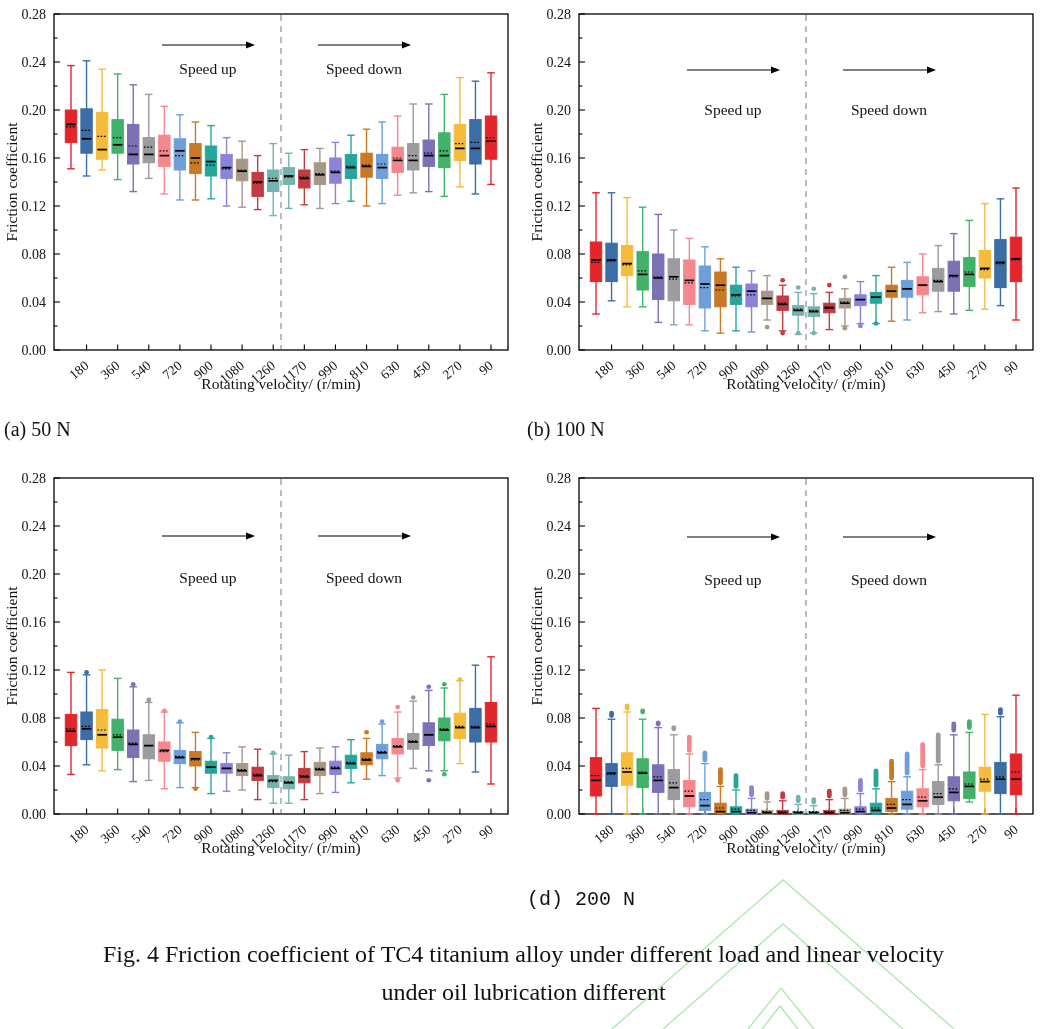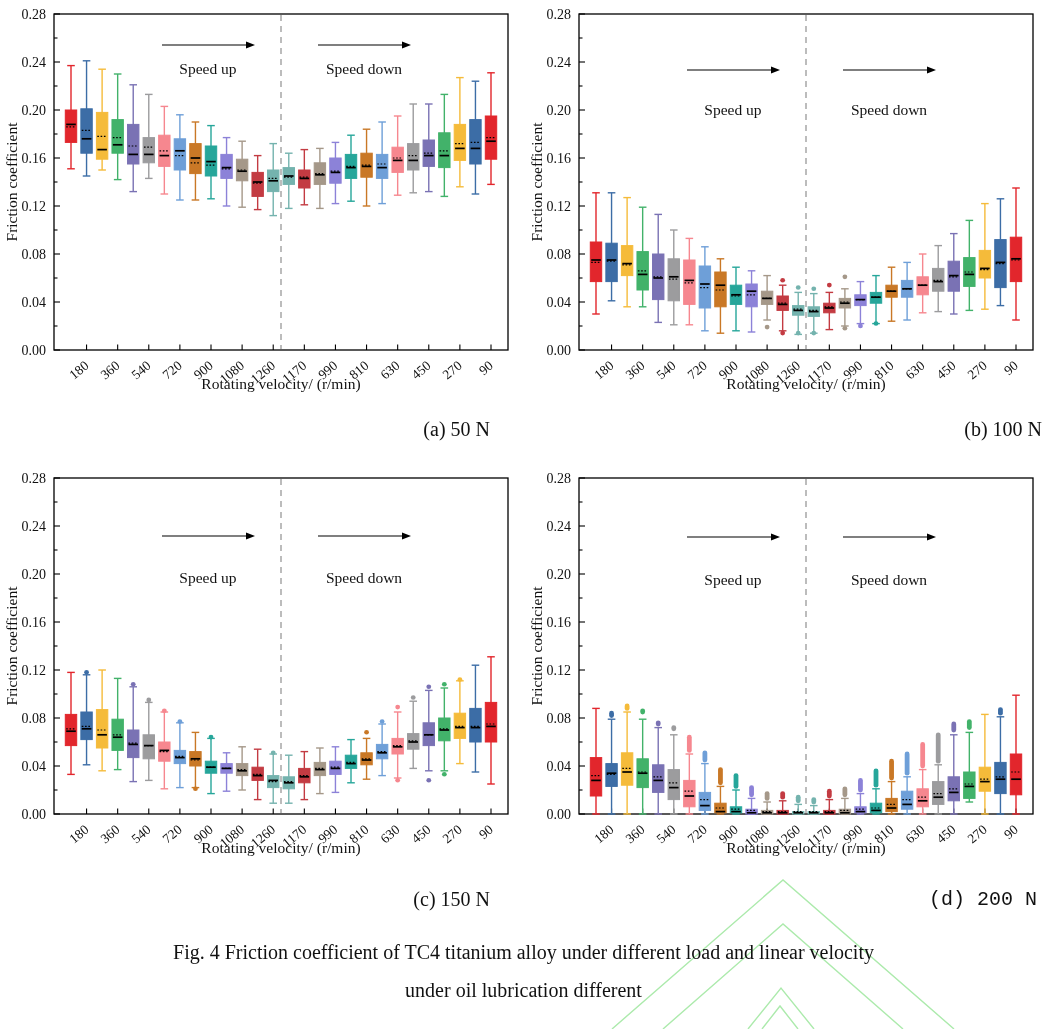--- a/index.html
+++ b/index.html
@@ -3,26 +3,26 @@
 <meta charset="utf-8">
 <style>
   html,body{margin:0;padding:0;background:#ffffff;}
   .page{position:relative;width:1047px;height:1029px;background:#ffffff;overflow:hidden;
         font-family:"Liberation Serif", serif;color:#111;}
   .chart-cell{position:absolute;width:516px;height:400px;}
   #cell-0{left:2px;top:2px;}
   #cell-1{left:527px;top:2px;}
   #cell-2{left:2px;top:466px;}
   #cell-3{left:527px;top:466px;}
-  .subcap{position:absolute;font-size:20px;text-align:right;white-space:nowrap;}
+  .subcap{position:absolute;font-size:20px;text-align:left;white-space:nowrap;}
   #subcap-0{left:4px;top:418px;width:486px;}
   #subcap-1{left:527px;top:418px;width:515px;}
   #subcap-2{left:4px;top:888px;width:486px;}
   #subcap-3{left:527px;top:888px;width:510px;font-family:Liberation Mono, monospace;}
-  .figcap{position:absolute;left:0;width:1047px;text-align:center;font-size:20px;white-space:nowrap;}
+  .figcap{position:absolute;left:0;width:1047px;text-align:center;font-size:24px;white-space:nowrap;}
   #figcap-1{top:941px;}
   #figcap-2{top:979px;}
   .watermark{position:absolute;left:580px;top:860px;width:400px;height:169px;}
   svg text{font-family:"Liberation Serif", serif;fill:#111;}
 </style>
 </head>
 <body>
 
 <div class="page">
 
@@ -1272,19 +1272,18 @@
             <rect x="483.3" y="288" width="11.4" height="40.80000000000001" fill="#e2262c" stroke="#e2262c" stroke-width="1"></rect>
             <line x1="484.2" y1="313.2" x2="493.8" y2="313.2" stroke="#000" stroke-width="1.7"></line>
             <line x1="484.2" y1="306" x2="493.8" y2="306" stroke="#000" stroke-width="1.2" stroke-dasharray="1.6 1.7"></line>
           </g>
         </g>
       </svg>
   </div>
 
   <div class="subcap" id="subcap-0">(a) 50 N</div>
   <div class="subcap" id="subcap-1">(b) 100 N</div>
-  <div class="subcap" id="subcap-2">(c) 150 N</div>
   <div class="subcap" id="subcap-3">(d) 200 N</div>
 
   <div class="figcap" id="figcap-1">Fig. 4 Friction coefficient of TC4 titanium alloy under different load and linear velocity</div>
   <div class="figcap" id="figcap-2">under oil lubrication different</div>
 
 </div>
 
 </body></html>

